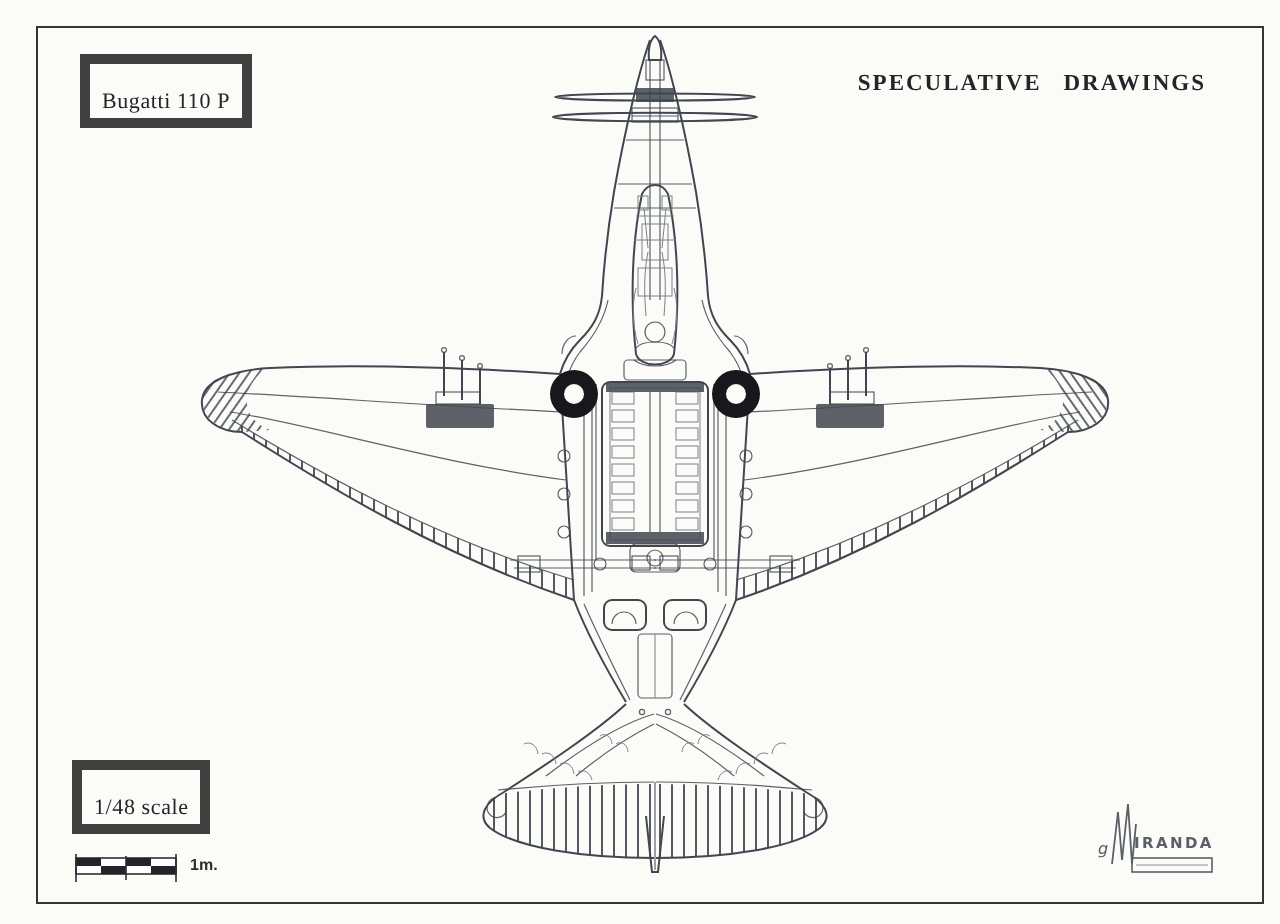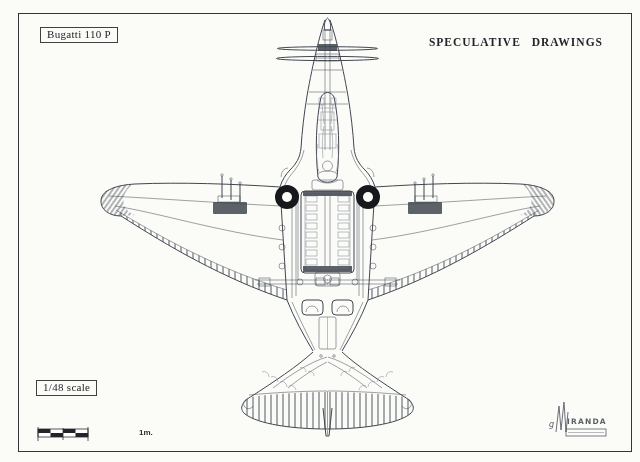--- a/index.html
+++ b/index.html
@@ -8,28 +8,28 @@
   html,body{margin:0;padding:0;}
   body{width:640px;height:462px;background:var(--paper);font-family:"Liberation Serif",serif;overflow:hidden;}
   .sheet{position:relative;width:640px;height:462px;background:var(--paper);}
   .sheet-border{position:absolute;left:18px;top:13px;width:612px;height:437px;border:1px solid #33353a;}
   .plan-svg{position:absolute;left:0;top:0;width:640px;height:462px;}
   .ln{fill:none;stroke:var(--line);stroke-width:1;}
   .ln2{fill:none;stroke:var(--line);stroke-width:.6;opacity:.85;}
   .ln3{fill:none;stroke:var(--soft);stroke-width:.5;}
   .dark{fill:var(--ink);stroke:none;}
   .darks{fill:var(--line);opacity:.85;stroke:none;}
-  .label-box{position:absolute;border:1px solid #404040;background:var(--paper);
-    font-size:11px;color:#23252b;padding:0 6px 2px;letter-spacing:.3px;}
+  .label-box{position:absolute;border:5px solid #404040;background:var(--paper);
+    font-size:11px;color:#23252b;padding:13px 6px 2px;letter-spacing:.3px;}
   .model-box{left:40px;top:27px;}
   .scale-box{left:36px;top:380px;}
   .series-title{position:absolute;right:37px;top:36px;font-weight:700;font-size:11.5px;
     letter-spacing:1px;word-spacing:7px;color:#23252b;}
   .scalebar-unit{position:absolute;left:95px;top:428px;font-family:"Liberation Sans",sans-serif;
-    font-size:8px;font-weight:700;color:#2c2e33;margin-left:44px;}
+    font-size:8px;font-weight:700;color:#2c2e33;}
   .signature{position:absolute;left:547px;top:404px;width:64px;height:34px;color:#555a63;}
   .sig-prefix{position:absolute;left:2px;top:16px;font-family:"DejaVu Sans",sans-serif;font-size:8px;font-style:italic;}
   .sig-name{position:absolute;left:20px;top:13px;font-family:"DejaVu Sans",sans-serif;font-size:7.5px;
     letter-spacing:1.2px;font-weight:700;color:#5a5f68;}
 </style>
 </head>
 <body>
 
 <div class="sheet">
   <div class="sheet-border"></div>

